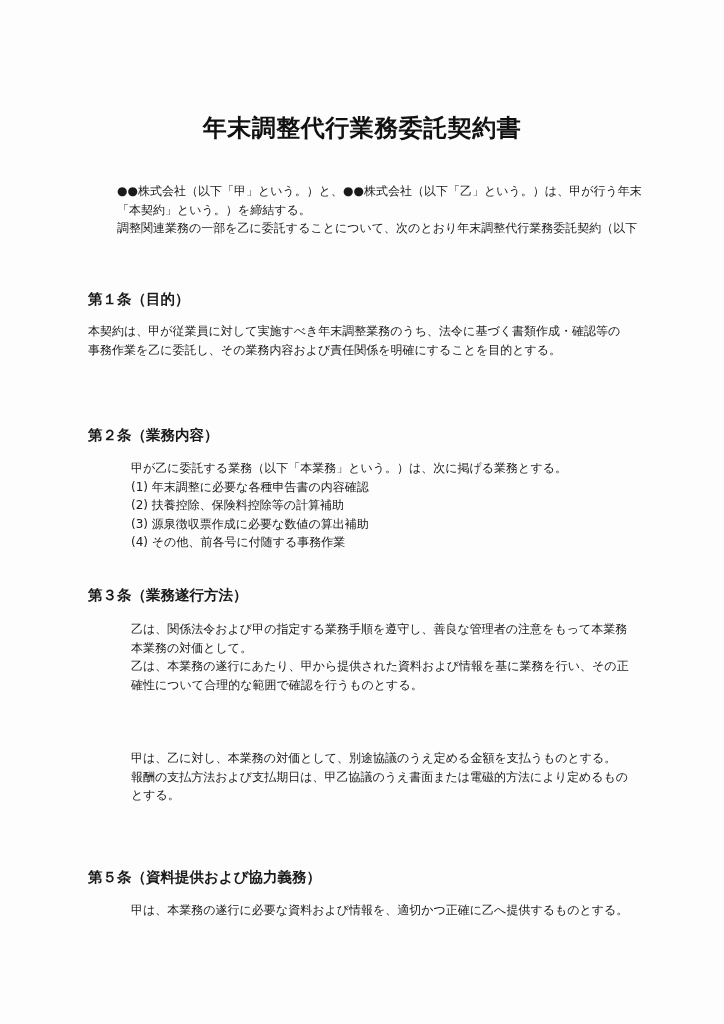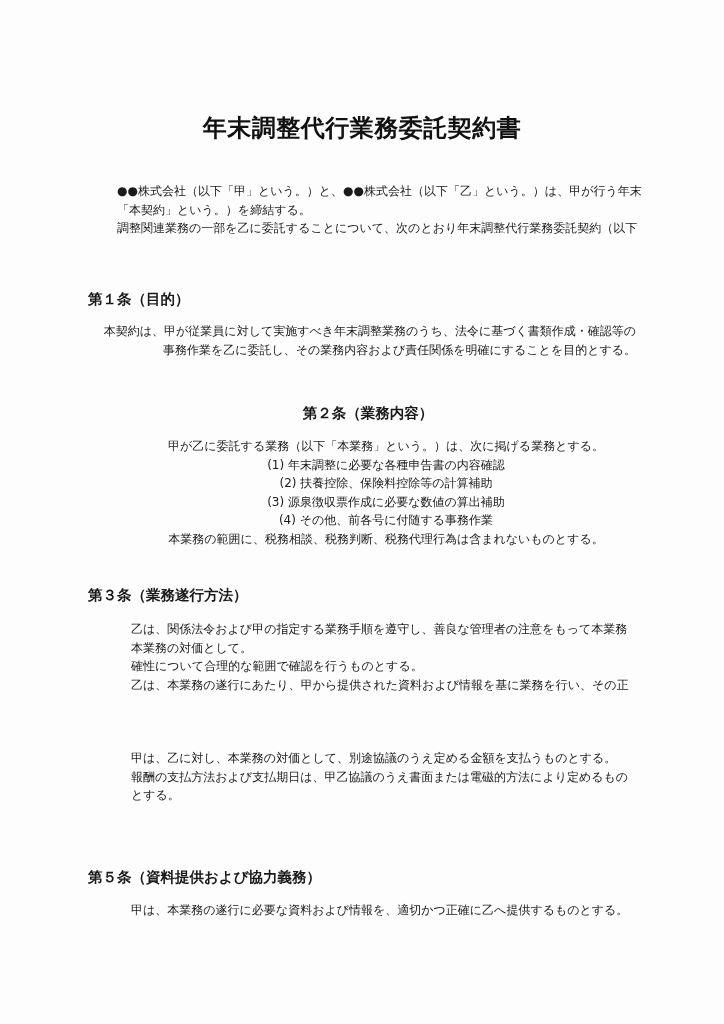--- a/index.html
+++ b/index.html
@@ -42,45 +42,44 @@
   <div class="title">年末調整代行業務委託契約書</div>
 
   <div class="intro">
     <p>●●株式会社（以下「甲」という。）と、●●株式会社（以下「乙」という。）は、甲が行う年末</p>
     <p>「本契約」という。）を締結する。</p>
     <p>調整関連業務の一部を乙に委託することについて、次のとおり年末調整代行業務委託契約（以下</p>
   </div>
 
   <div class="article" style="top:289px;">
     <h2>第１条（目的）</h2>
-    <div class="body flush" style="margin-top:13px;text-align:right;">
+    <div class="body flush" style="margin-top:13px;">
       <p>本契約は、甲が従業員に対して実施すべき年末調整業務のうち、法令に基づく書類作成・確認等の</p>
       <p>事務作業を乙に委託し、その業務内容および責任関係を明確にすることを目的とする。</p>
     </div>
   </div>
 
-  <div class="article" style="top:403px;text-align:center;">
+  <div class="article" style="top:425px;">
     <h2>第２条（業務内容）</h2>
     <div class="body indent" style="margin-top:14px;">
       <p>甲が乙に委託する業務（以下「本業務」という。）は、次に掲げる業務とする。</p>
       <p>(1) 年末調整に必要な各種申告書の内容確認</p>
       <p>(2) 扶養控除、保険料控除等の計算補助</p>
       <p>(3) 源泉徴収票作成に必要な数値の算出補助</p>
       <p>(4) その他、前各号に付随する事務作業</p>
-      <p>本業務の範囲に、税務相談、税務判断、税務代理行為は含まれないものとする。</p>
     </div>
   </div>
 
   <div class="article" style="top:585px;">
     <h2>第３条（業務遂行方法）</h2>
     <div class="body indent" style="margin-top:15px;">
       <p>乙は、関係法令および甲の指定する業務手順を遵守し、善良な管理者の注意をもって本業務</p>
       <p>本業務の対価として。</p>
+      <p>乙は、本業務の遂行にあたり、甲から提供された資料および情報を基に業務を行い、その正</p>
       <p>確性について合理的な範囲で確認を行うものとする。</p>
-      <p>乙は、本業務の遂行にあたり、甲から提供された資料および情報を基に業務を行い、その正</p>
     </div>
   </div>
 
   <div class="article" style="top:735px;">
     <div class="body indent" style="margin-top:14px;">
       <p>甲は、乙に対し、本業務の対価として、別途協議のうえ定める金額を支払うものとする。</p>
       <p>報酬の支払方法および支払期日は、甲乙協議のうえ書面または電磁的方法により定めるもの</p>
       <p>とする。</p>
     </div>
   </div>

